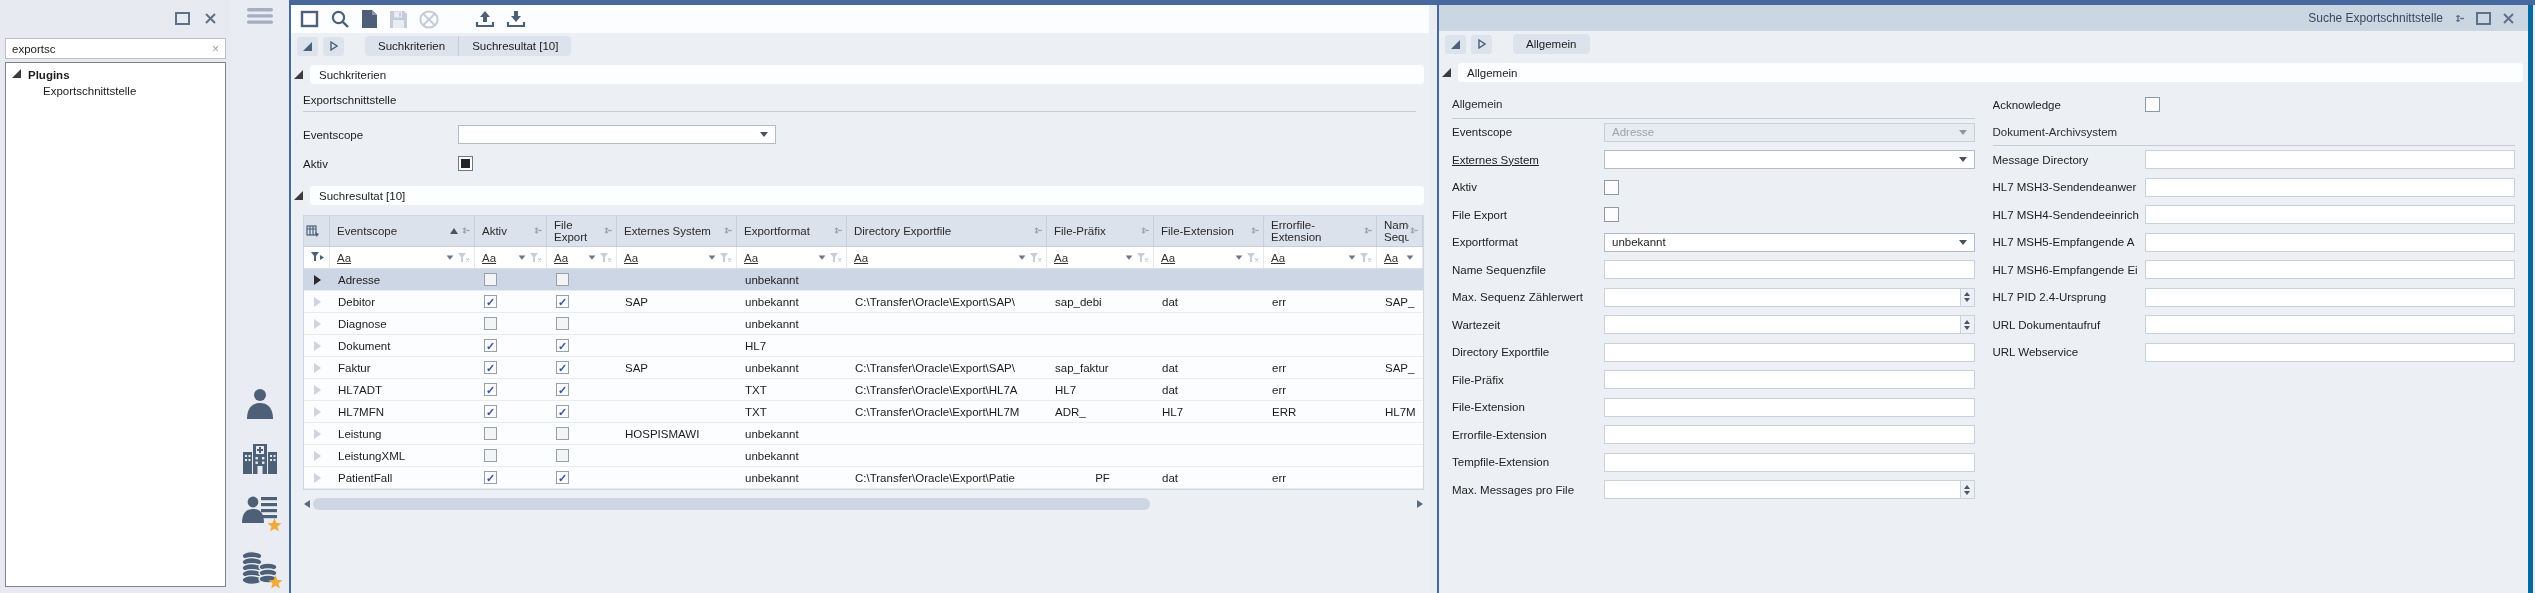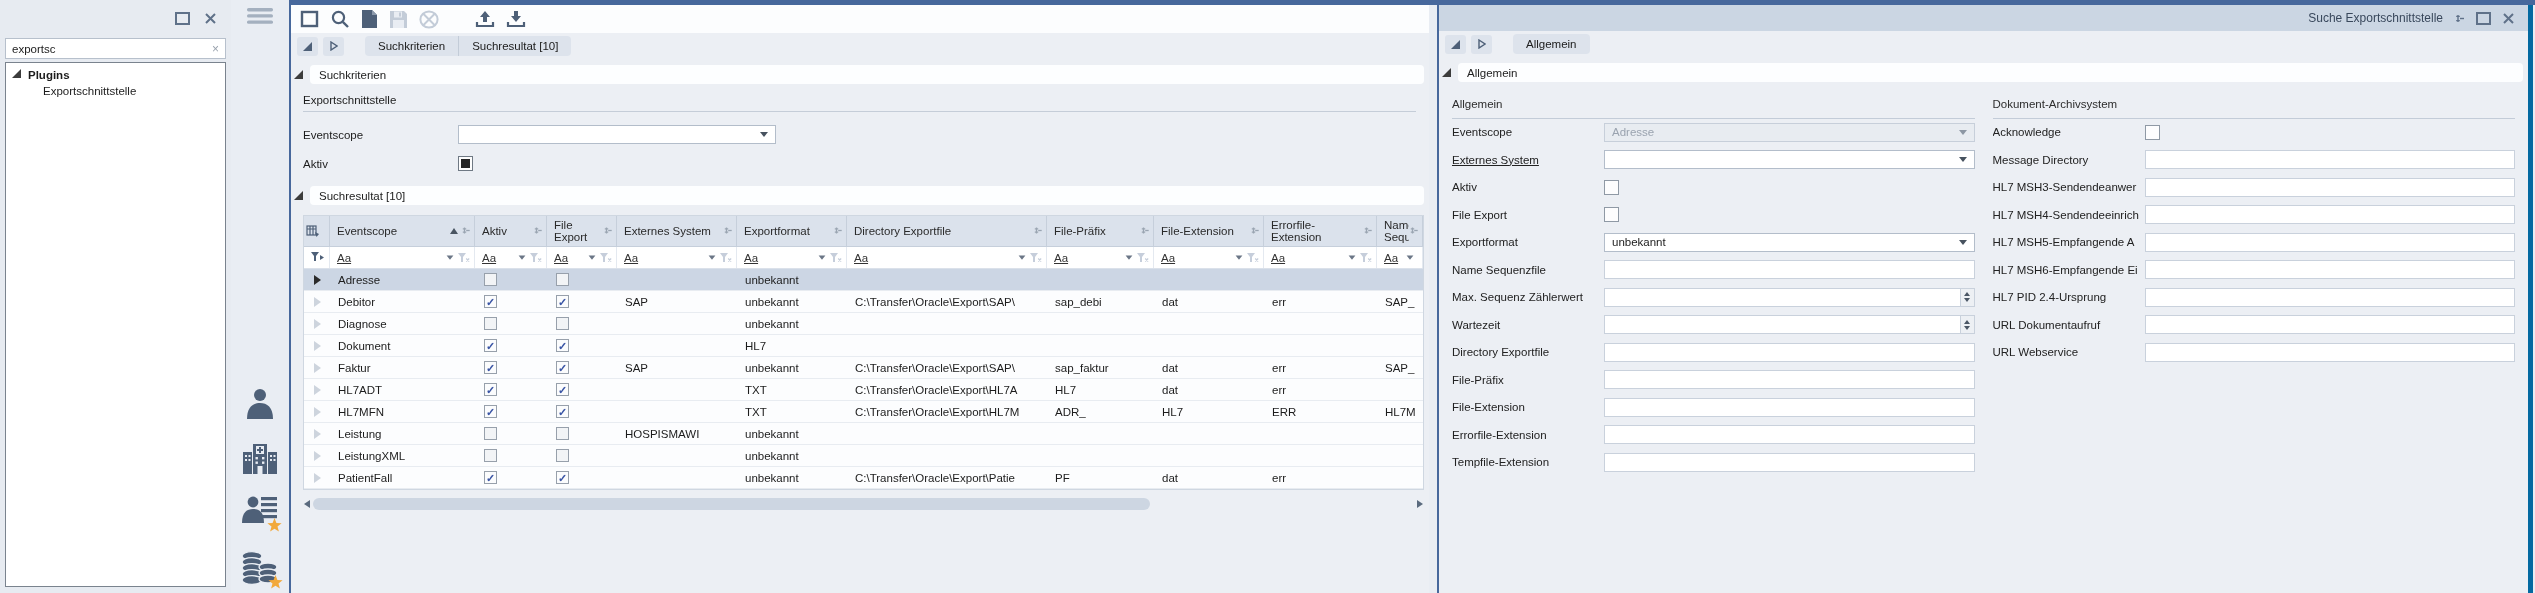--- a/index.html
+++ b/index.html
@@ -725,21 +725,21 @@
             </span>
           </div>
           <div style="width: 70px; flex: 0 0 auto;">
             <span class="cb checked">
               <span class="mark">✓</span>
             </span>
           </div>
           <div class="g-cell" style="width: 120px;"></div>
           <div class="g-cell" style="width: 110px;">unbekannt</div>
           <div class="g-cell" style="width: 200px;">C:\Transfer\Oracle\Export\Patie</div>
-          <div class="g-cell" style="width: 107px;">PF</div>
+          <div class="g-cell" style="width: 107px; text-align: center;">PF</div>
           <div class="g-cell" style="width: 110px;">dat</div>
           <div class="g-cell" style="width: 113px;">err</div>
           <div class="g-cell" style="width: 46px;"></div>
         </div>
       </div>
 
     <div id="hscroll">
       <svg width="8" height="10" viewBox="0 0 8 10">
           <polygon points="7,1 1,5 7,9" fill="#5a6a7e"></polygon>
         </svg>
@@ -909,32 +909,44 @@
             </span>
           </div>
           <div class="f-row">
             <span class="f-label">Tempfile-Extension</span>
             <span class="f-ctrl">
               <span class="tinput">
                 <span></span>
               </span>
             </span>
           </div>
+          <div class="f-row">
+            <span class="f-label">Max. Messages pro File</span>
+            <span class="f-ctrl">
+              <span class="spinner">
+                <span class="spin-val"></span>
+                <span class="spin-btns">
+                  <span class="tri-up"></span>
+                  <span class="tri-dn"></span>
+                </span>
+              </span>
+            </span>
+          </div>
         </div>
       <div class="rp-col" id="rp-col-right">
+          <div class="f-row">
+            <span class="f-label">Acknowledge</span>
+            <span class="f-ctrl">
+              <span class="pcb"></span>
+            </span>
+          </div>
           <div class="f-row subheader">
             <span>Dokument-Archivsystem</span>
           </div>
           <div class="f-row">
-            <span class="f-label">Acknowledge</span>
-            <span class="f-ctrl">
-              <span class="pcb"></span>
-            </span>
-          </div>
-          <div class="f-row">
             <span class="f-label">Message Directory</span>
             <span class="f-ctrl">
               <span class="tinput">
                 <span></span>
               </span>
             </span>
           </div>
           <div class="f-row">
             <span class="f-label">HL7 MSH3-Sendendeanwer</span>
             <span class="f-ctrl">

